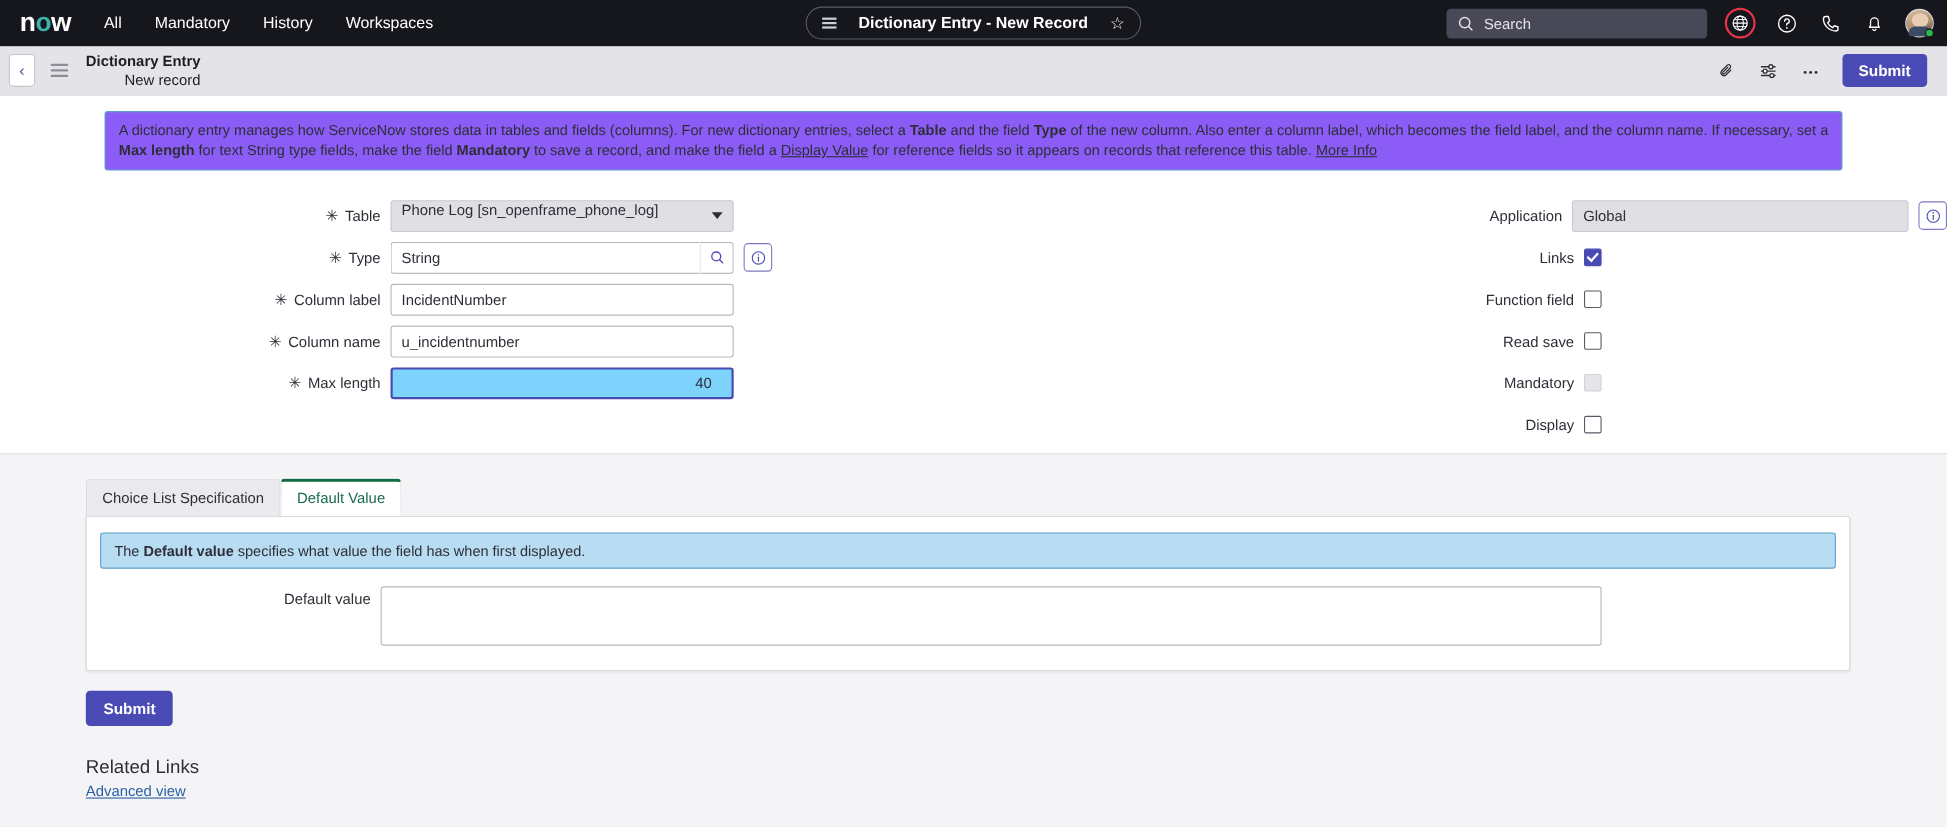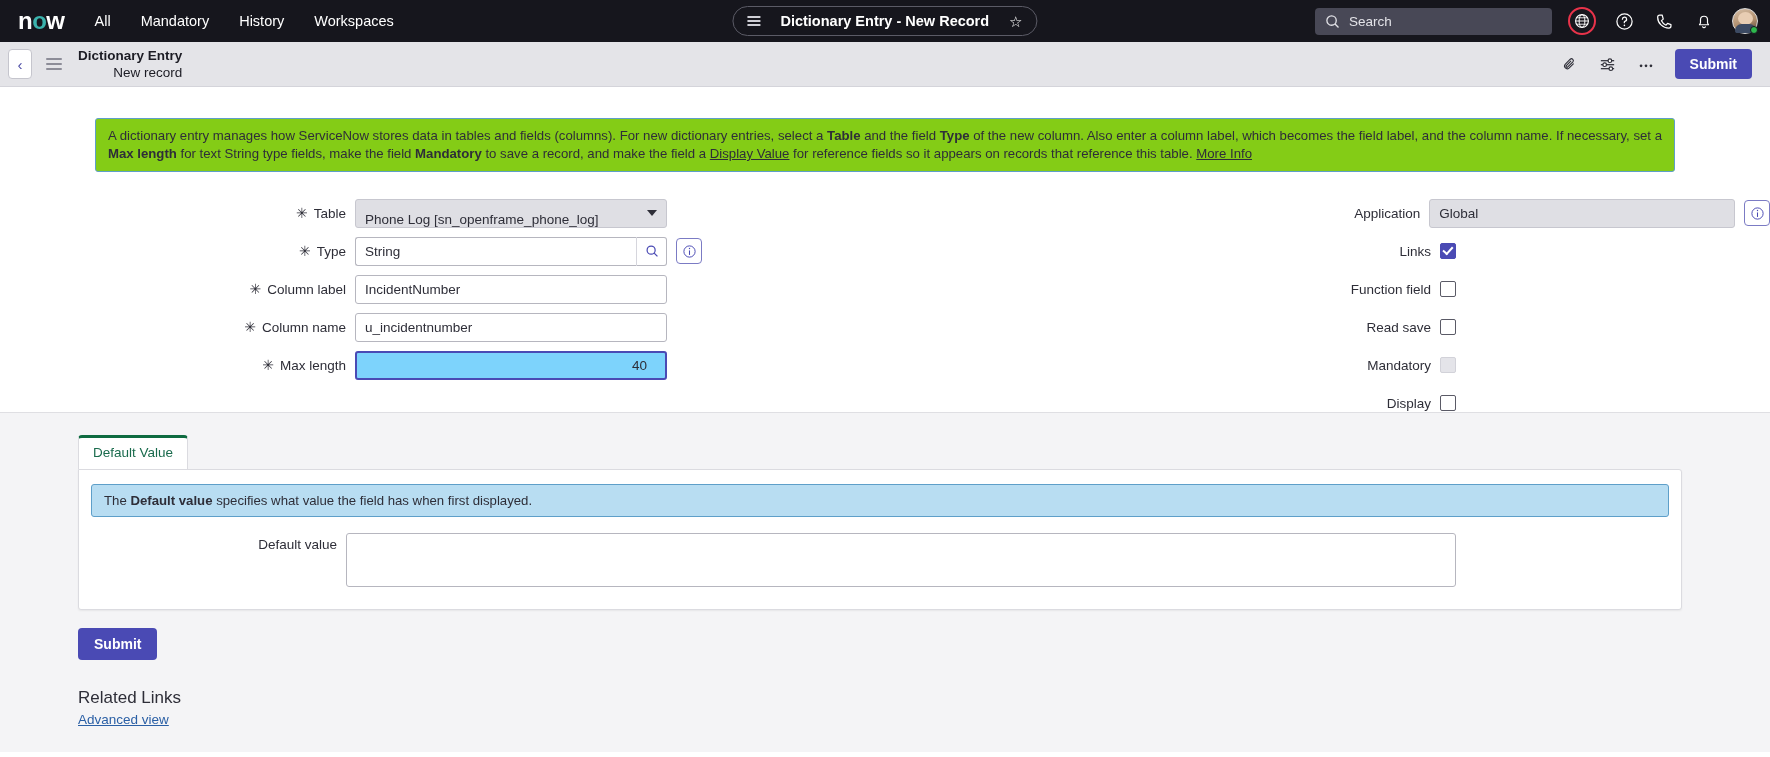--- a/index.html
+++ b/index.html
@@ -149,23 +149,23 @@
     border-radius: 4px;
     padding: 7px 15px;
     cursor: pointer;
     font-family: "Liberation Sans", sans-serif;
   }
 
   
   .form-area { background: #ffffff; padding: 14px 0 0 0; height: 325px; }
 
   .banner {
-    margin: 17px auto;
+    margin: 0 auto;
     width: 1580px;
-    background: #84cc16;
+    background: #8b5cf6;
     border: 1px solid #5e9fc9;
     border-radius: 3px;
     padding: 8px 12px;
     font-size: 13.2px;
     color: #2e2e38;
     line-height: 1.38;
   }
   .banner b { font-weight: 700; }
   .banner u, .banner .lnk {
     text-decoration: underline; color: #2e2e38; cursor: pointer;
@@ -192,21 +192,21 @@
   }
   .col-left .f-label { width: 355px; }
   .col-right .f-label { width: 555px; }
   .req-star { color: #2e2e38; font-size: 14px; line-height: 1; }
 
   .ctl-select {
     width: 312px; height: 29px;
     background: #dfdfe4;
     border: 1px solid #c7c7cf;
     border-radius: 3px;
-    display: flex; align-items: flex-end;
+    display: flex; align-items: flex-start;
     padding: 0 9px;
     font-size: 13.5px; color: #2e2e38;
     cursor: pointer;
     position: relative;
   }
   .ctl-select .caret {
     position: absolute; right: 9px; top: 50%; transform: translateY(-50%);
     width: 0; height: 0;
     border-left: 5px solid transparent;
     border-right: 5px solid transparent;
@@ -573,20 +573,21 @@
         <div class="chk"></div>
       </div>
 
     </div>
   </div>
 </div>
 
 <div class="lower">
 
   <div class="tabs">
+    <div class="tab">Choice List Specification</div>
     <div class="tab active">Default Value</div>
   </div>
 
   <div class="panel">
     <div class="panel-banner">
       <span>The </span><b>Default value</b><span> specifies what value the field has when first displayed.</span>
     </div>
     <div class="dv-row">
       <div class="dv-label">Default value</div>
       <textarea class="dv-textarea" placeholder="" style=""></textarea>

